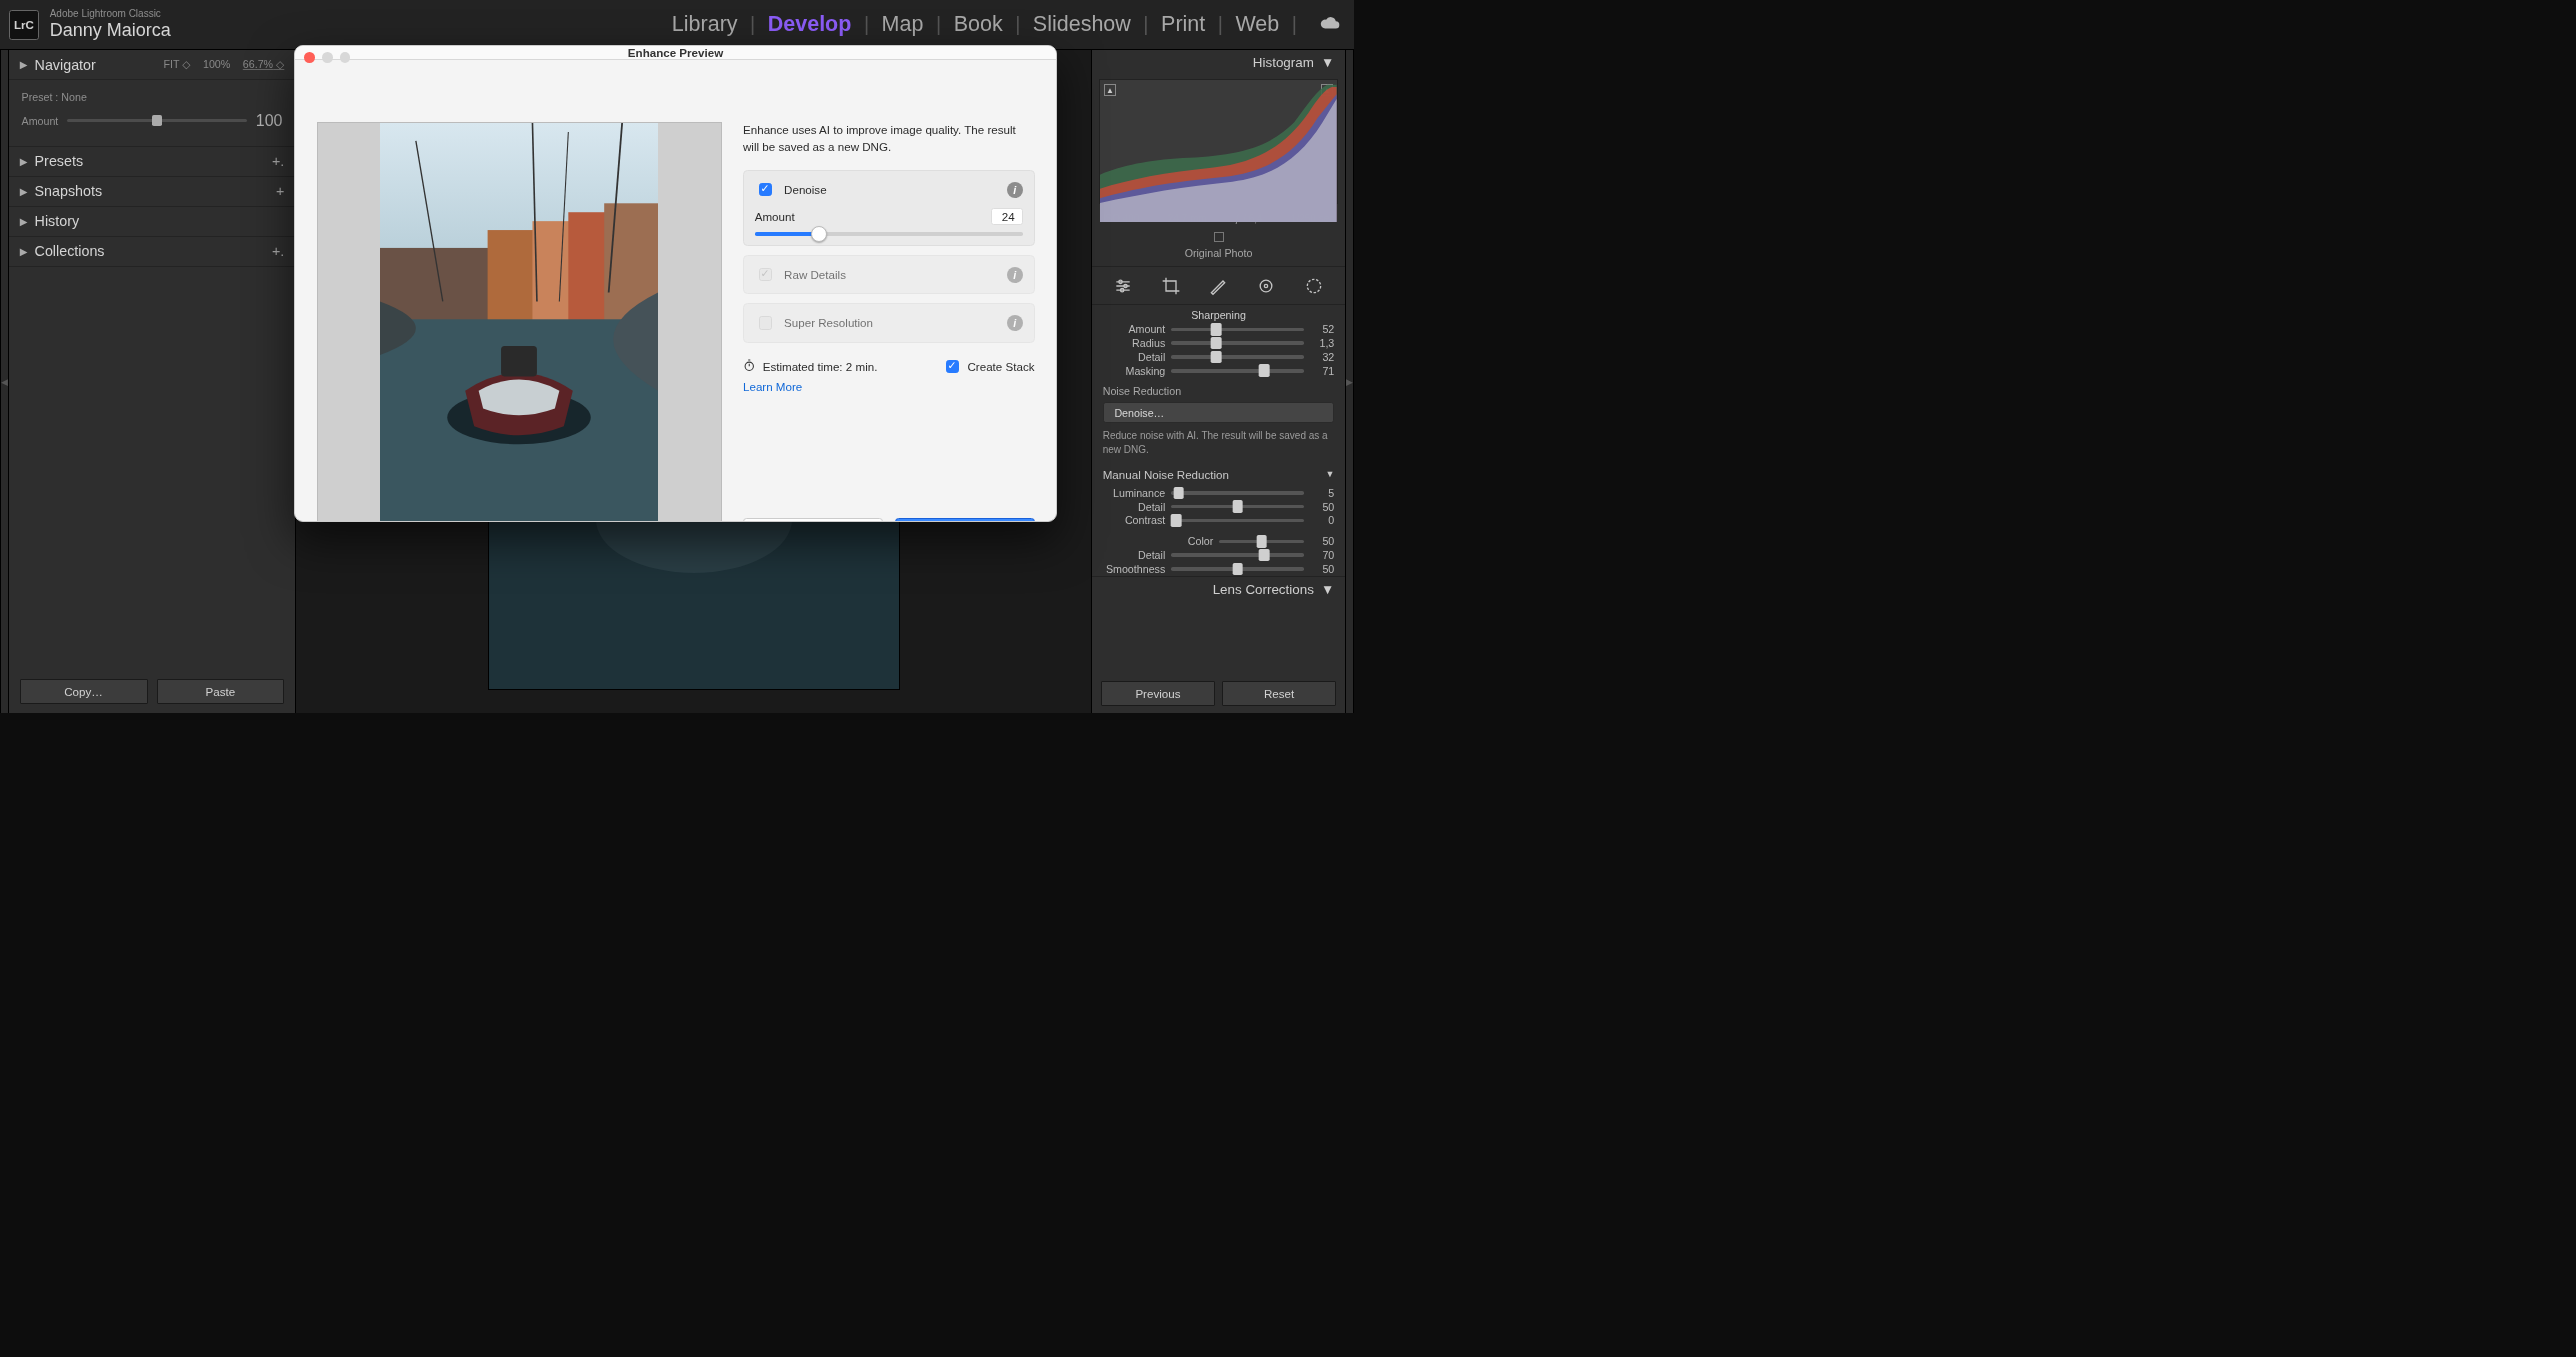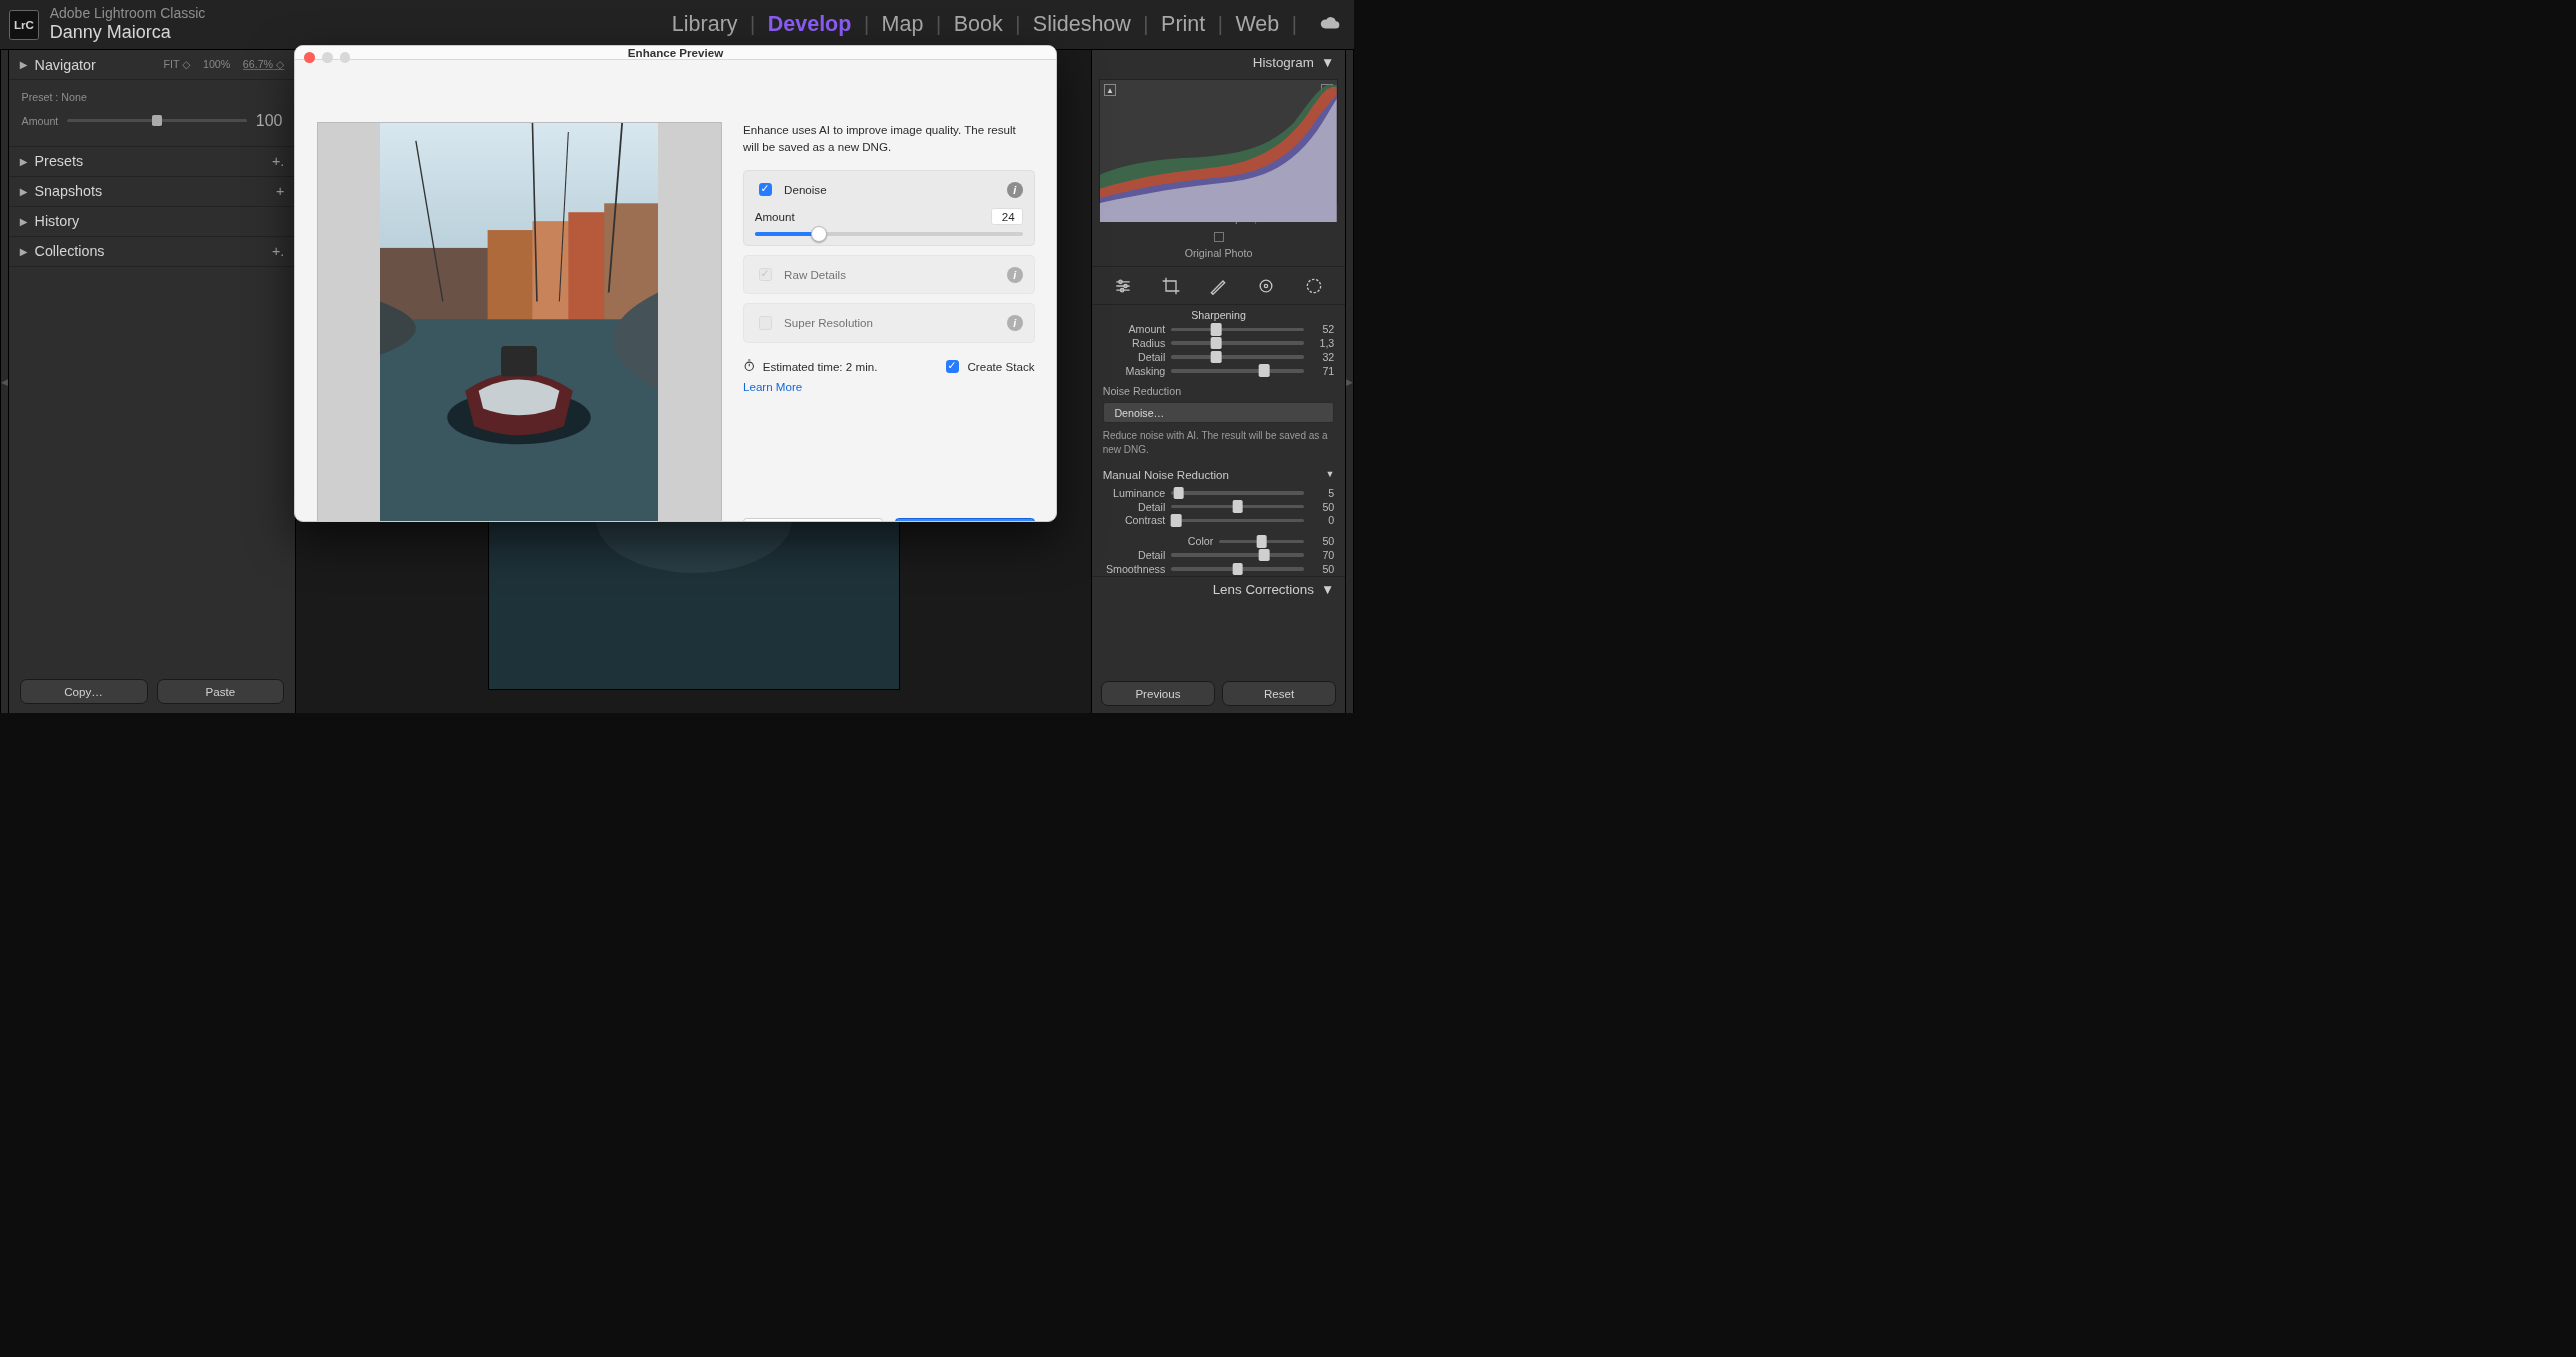--- a/index.html
+++ b/index.html
@@ -34,21 +34,21 @@
     padding:0 12.5px 0 9px;
     border-bottom:0.9px solid #000;
   }
   .lrc-logo{
     width:30px;height:30px;border:0.9px solid #666;border-radius:2.7px;
     display:flex;align-items:center;justify-content:center;
     font-size:11.6px;font-weight:600;color:#d0d0d0;background:#111;
     margin-right:10.7px;
   }
   .app-ident{line-height:1.2}
-  .app-ident .sub{font-size:14px;color:var(--text2);}
+  .app-ident .sub{font-size:10px;color:var(--text2);}
   .app-ident .user{font-size:18px;color:#d6d6d6;font-weight:300;}
   .modules{margin-left:auto;display:flex;align-items:center;gap:12.5px;}
   .modules .sep{color:#555;font-size:20px;font-weight:200;}
   .modules .mod{font-size:21.5px;color:#a8a8a8;cursor:pointer;font-weight:300;}
   .modules .mod.active{color:#8b5cf6;font-weight:700;}
   .cloud-icon{margin-left:9px;}
   .cloud-icon svg{fill:#b8b8b8;}
 
   
   .workspace{
@@ -73,21 +73,21 @@
   .nav-head .zoom span.sel{text-decoration:underline solid #666;}
   .nav-body{
     padding:10.7px 12.5px 16px;border-bottom:0.9px solid #232323;
   }
   .preset-row{font-size:10.7px;color:#8e8e8e;margin-bottom:9px;}
   .amount-row{display:flex;align-items:center;gap:9px;font-size:10.7px;color:#8e8e8e;}
   .amount-row .val{margin-left:auto;font-size:16px;color:#b3b3b3;}
   .left-footer{margin-top:auto;display:flex;gap:9px;padding:9px 10.7px;}
   .lr-btn{
     flex:1;height:25px;background:#3c3c3c;color:#d2d2d2;
-    border:0.9px solid #1a1a1a;border-radius:7px;font-size:11.6px;
+    border:0.9px solid #1a1a1a;border-radius:1px;font-size:11.6px;
     display:flex;align-items:center;justify-content:center;cursor:pointer;
   }
 
   
   .stage-img{
     position:absolute;top:21.5px;left:50%;transform:translateX(-50%);
     width:412px;height:618px;background:#324a52;
     border:0.9px solid #000;
   }
 

